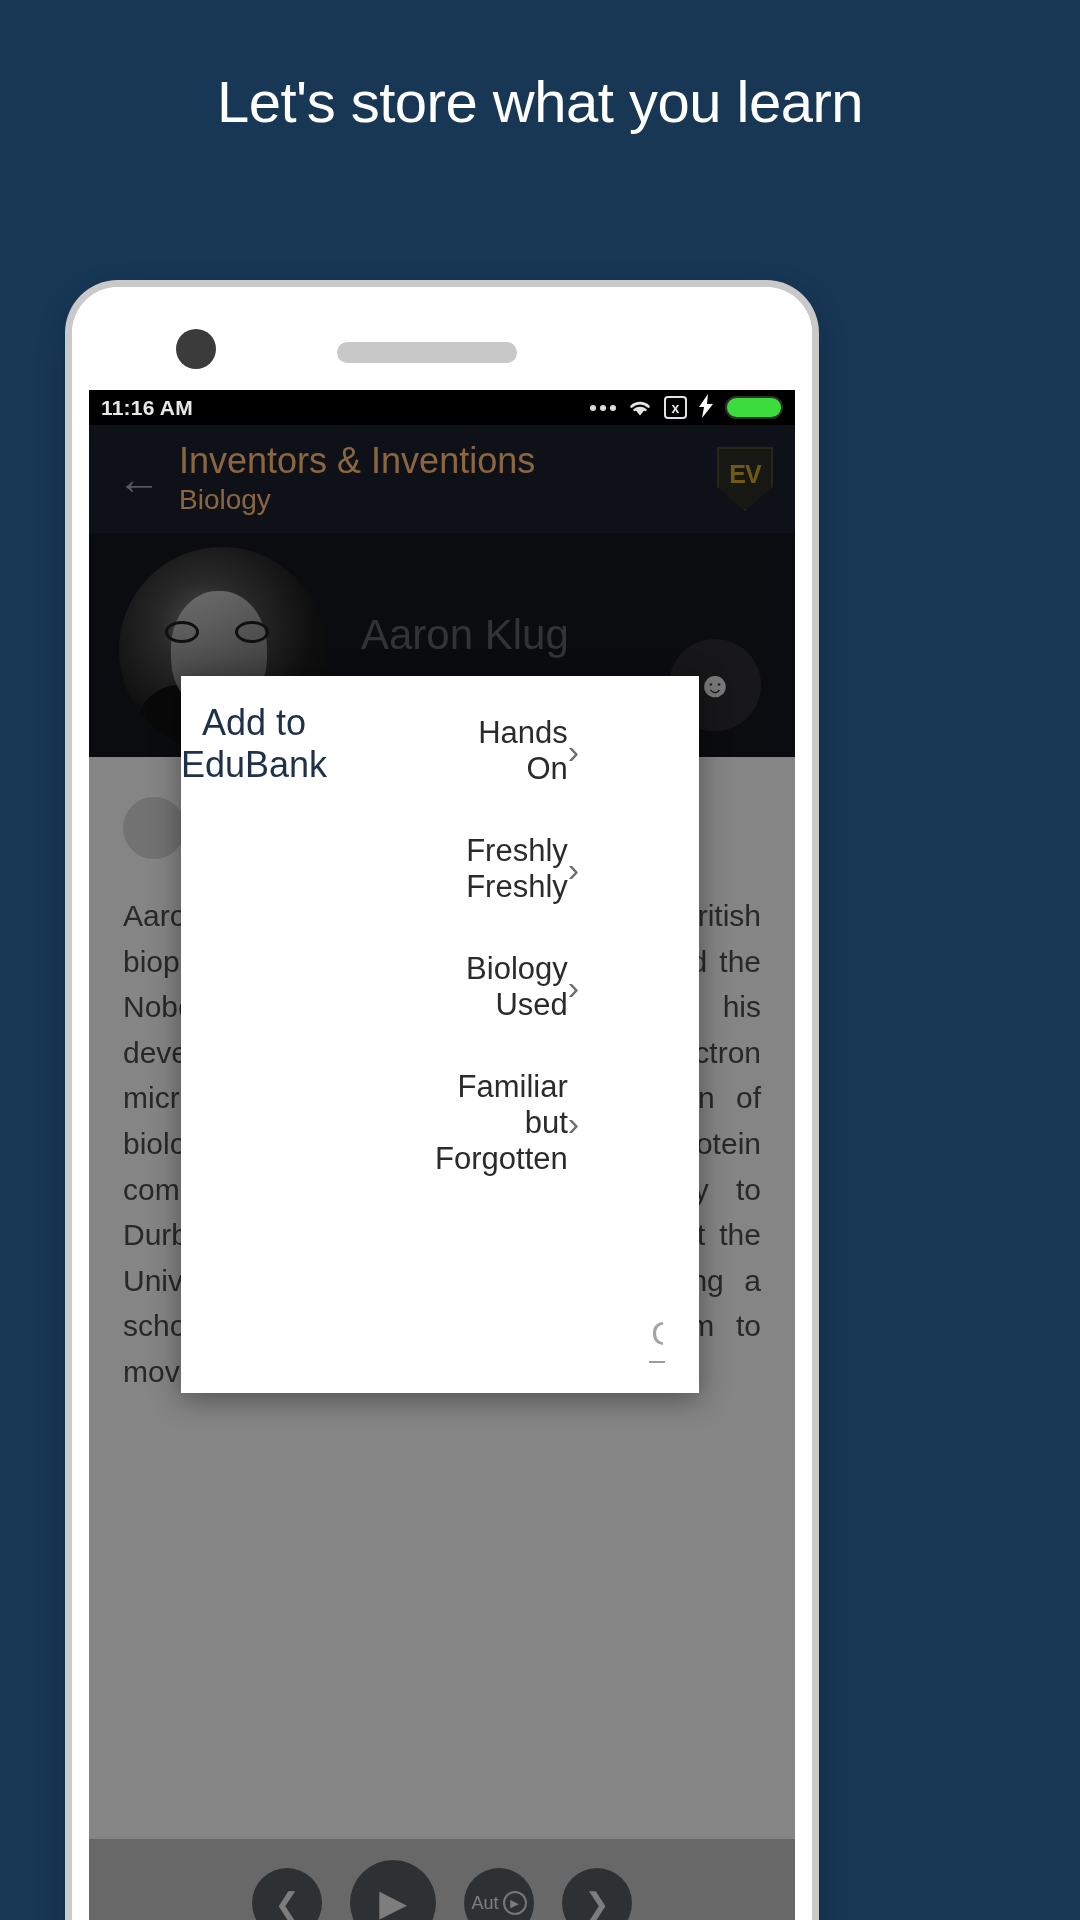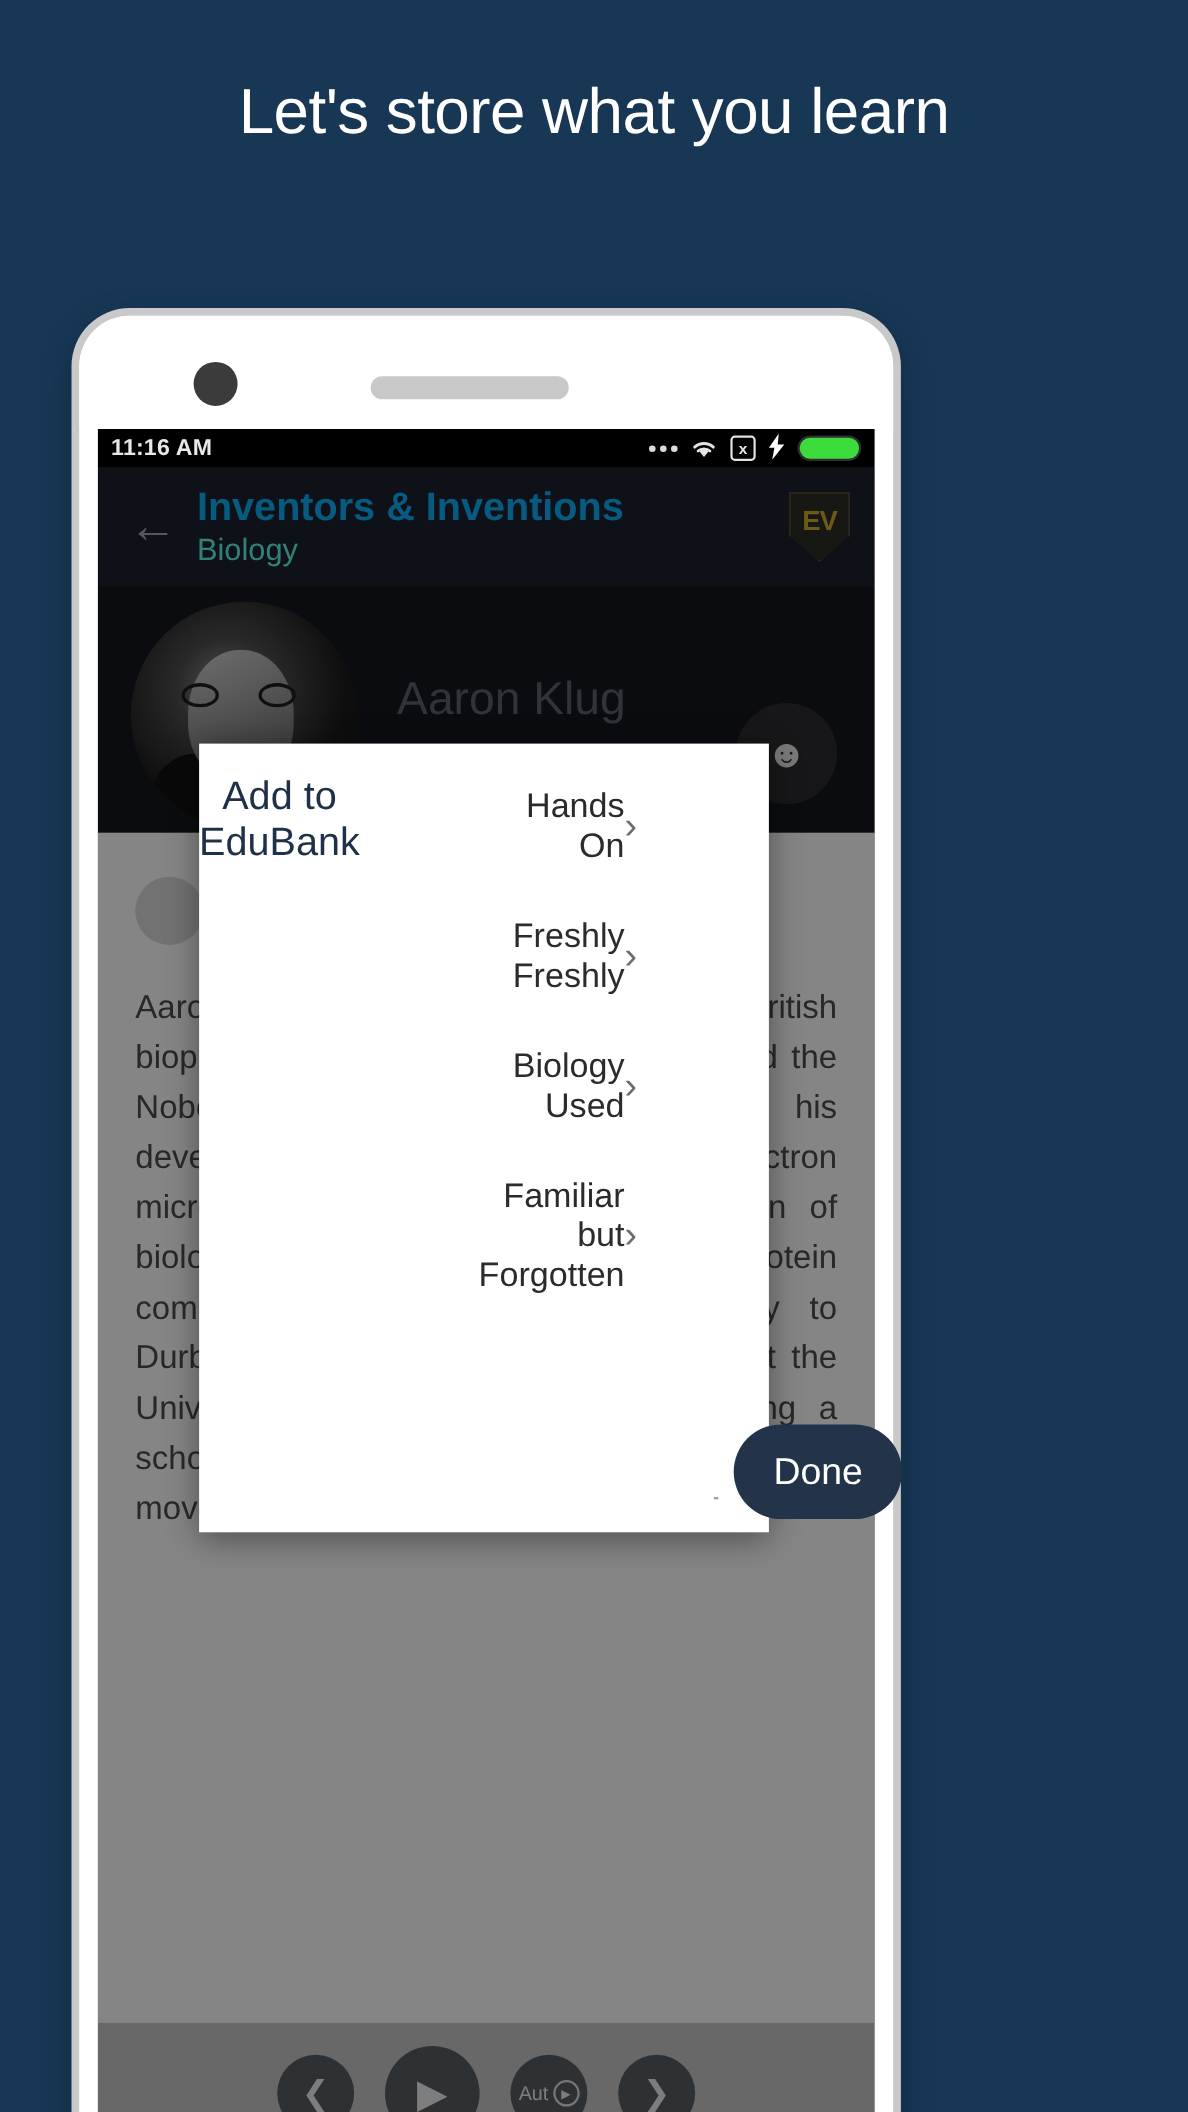--- a/index.html
+++ b/index.html
@@ -73,22 +73,22 @@
   .app-header {
     height:108px; background:#1a1f2b;
     display:flex; align-items:center; padding:0 18px;
     position:relative;
   }
   .back-arrow {
     width:64px; color:#9aa0ab; font-size:44px; line-height:1;
     display:flex; align-items:center; justify-content:center;
   }
   .header-titles { flex:1; padding-left:8px; }
-  .header-title { color:#0ea5e9; font-size:36px; line-height:1.12; font-weight:700; }
-  .header-subtitle { color:#5eead4; font-size:28px; line-height:1.25; font-weight:400; }
+  .header-title { color:#fdba74; font-size:36px; line-height:1.12; font-weight:400; }
+  .header-subtitle { color:#fdba74; font-size:28px; line-height:1.25; font-weight:400; }
   .ev-logo {
     width:56px; height:64px; margin-right:4px;
     background:#2a2c26;
     clip-path: polygon(0 0, 100% 0, 100% 62%, 50% 100%, 0 62%);
     display:flex; align-items:center; justify-content:center;
     color:#c9a227; font-size:25px; font-weight:700; letter-spacing:-1px;
     padding-bottom:10px;
     border:2px solid #4a4530;
   }
   
@@ -312,15 +312,14 @@
     <div class="dialog-row">
       <span class="dialog-row-label">Familiar but Forgotten</span>
       <span class="chev">›</span>
     </div>
   </div>
 
   <div class="dialog-footer">
     <div class="new-cat-field">
       <input class="new-cat-input" type="text" placeholder="Create New Category" style="">
     </div>
-    <button class="done-btn">Done</button>
   </div>
 </div>
 
 </body></html>

